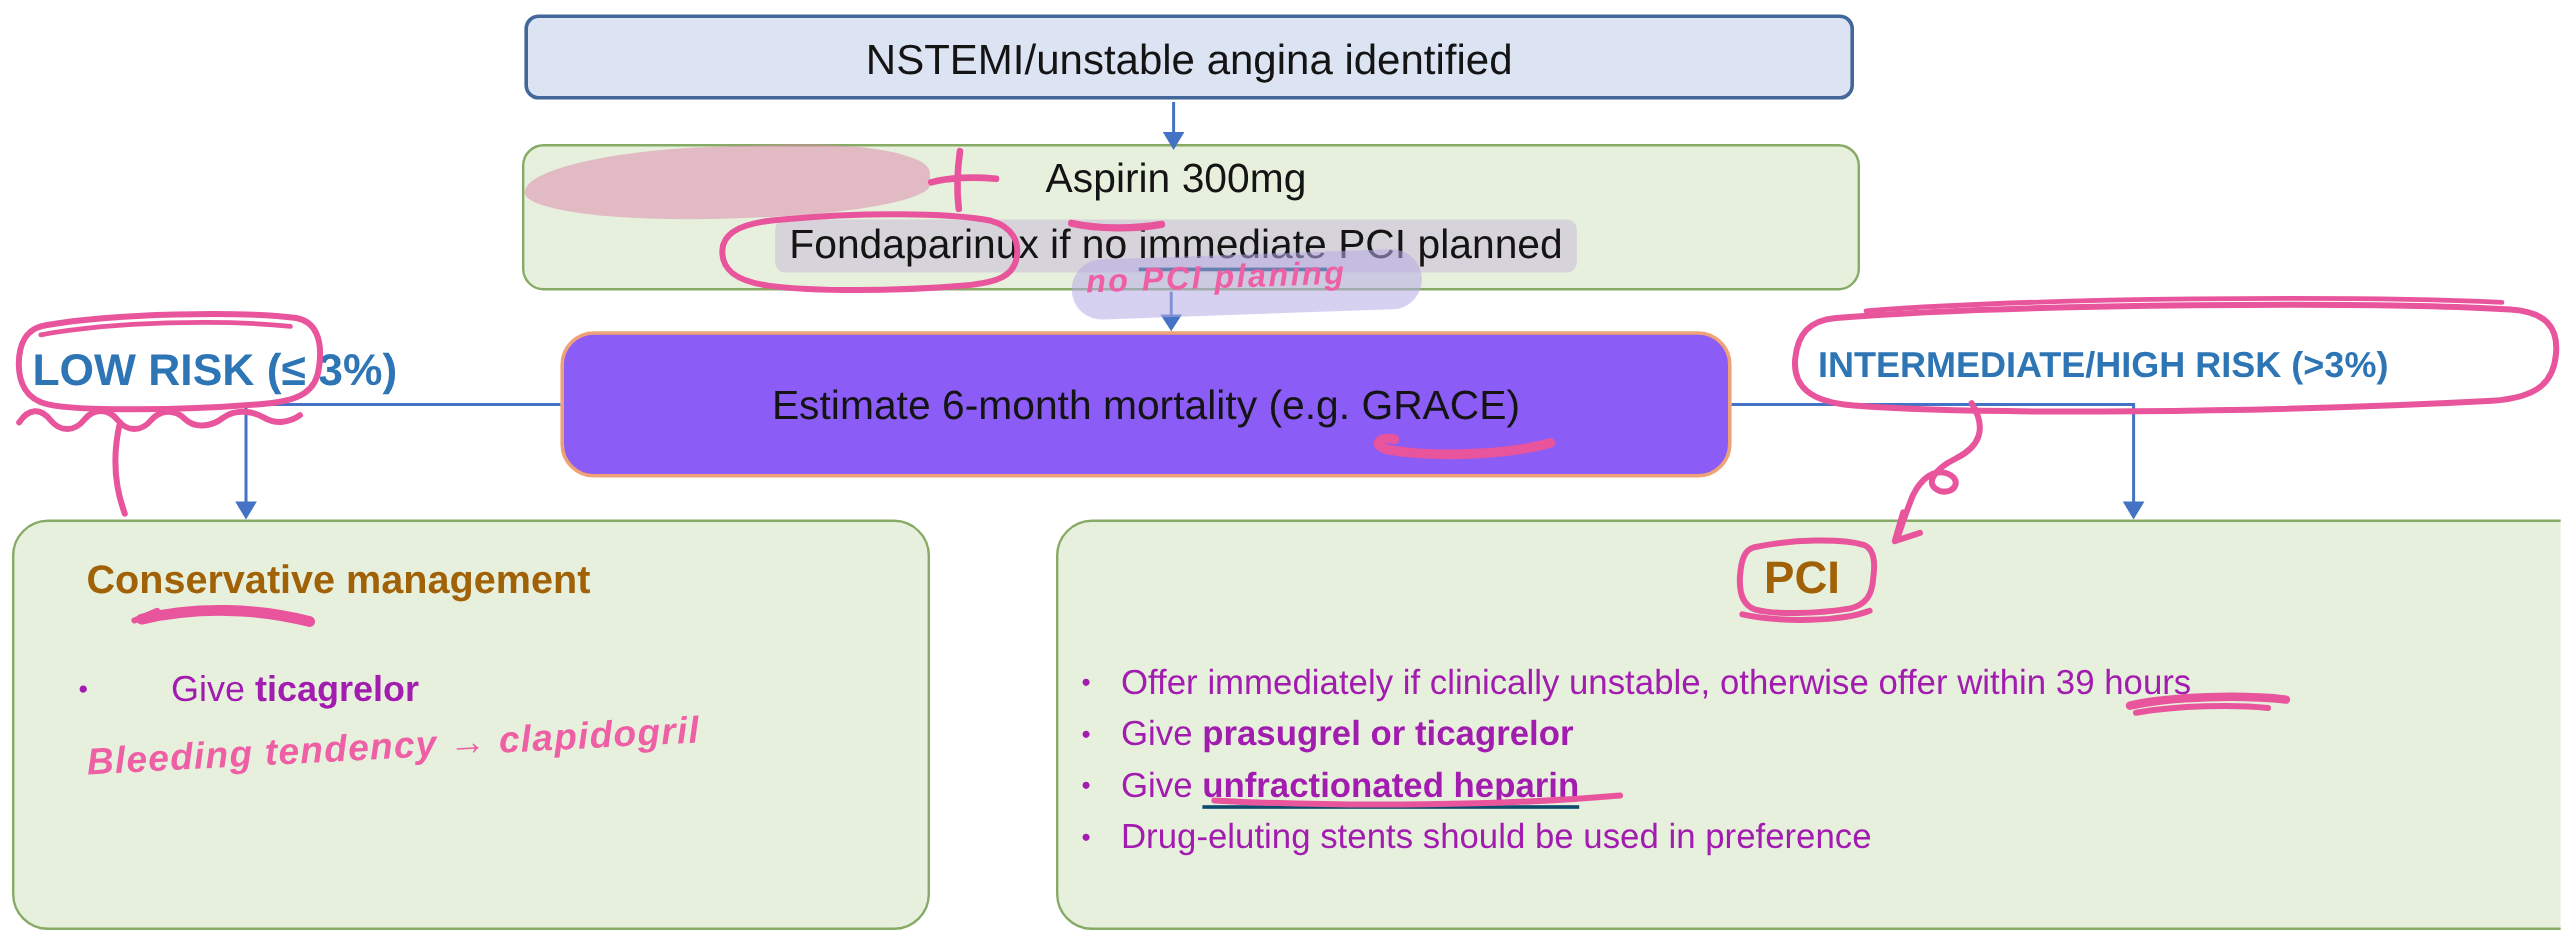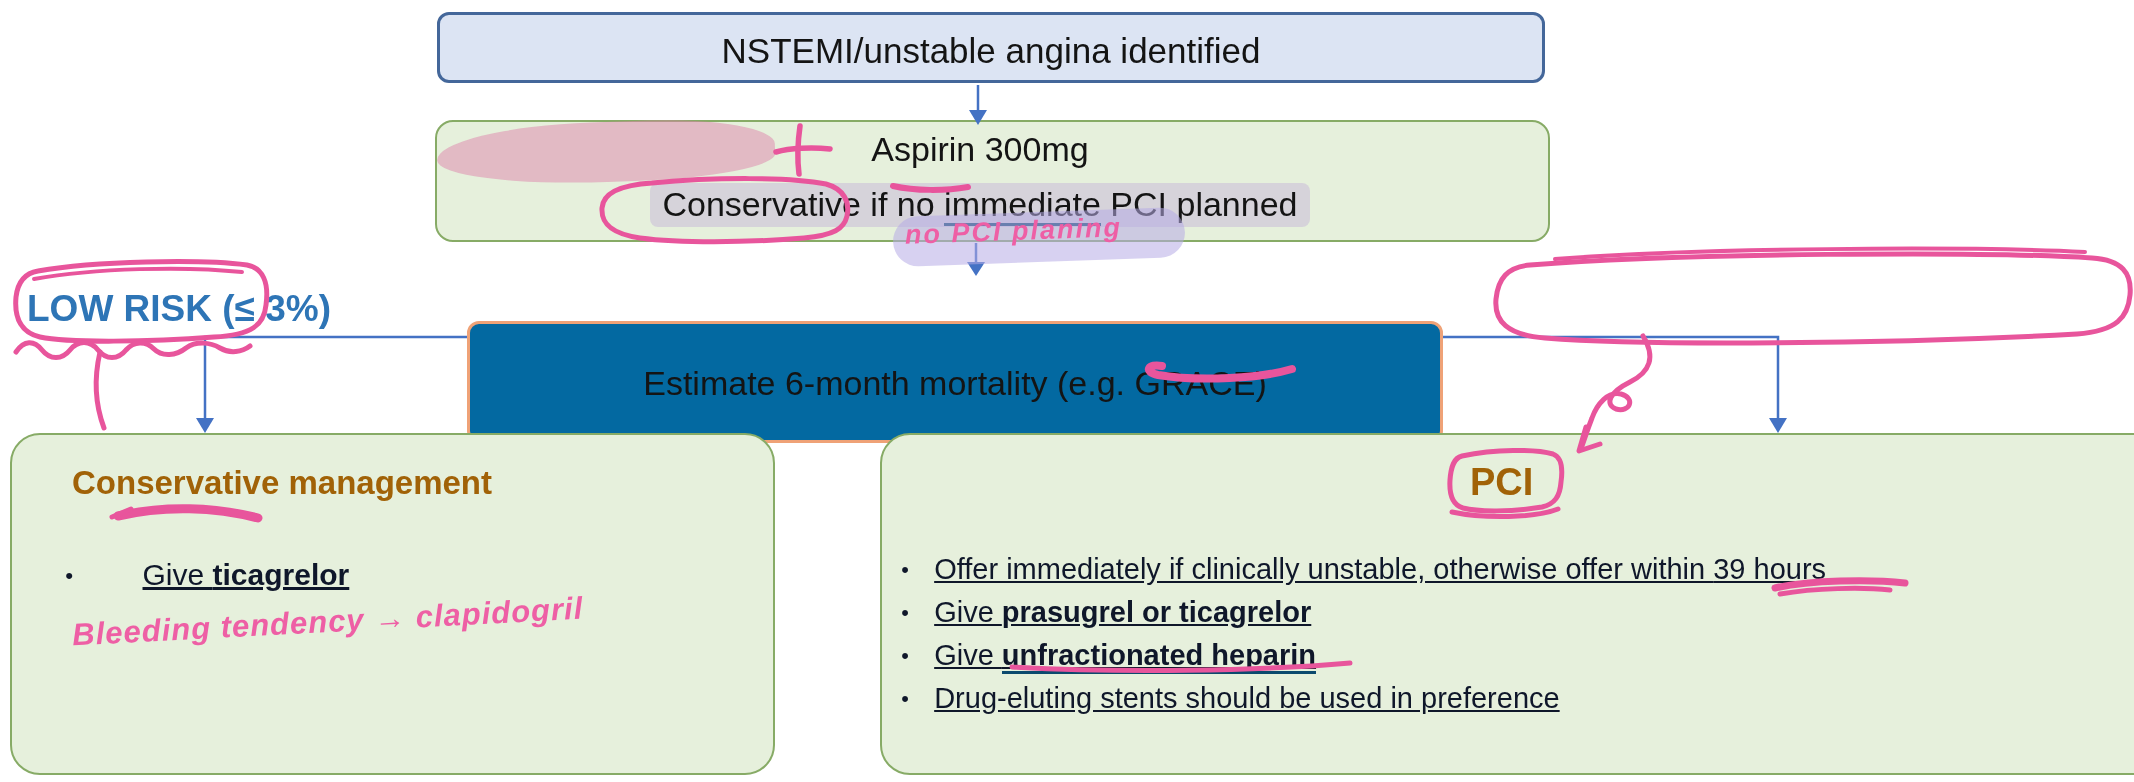--- a/index.html
+++ b/index.html
@@ -1,30 +1,30 @@
 <!DOCTYPE html>
 <html><head>
 <meta charset="utf-8">
 <style>
   html,body{margin:0;padding:0;background:#ffffff;}
   .canvas{position:relative;width:2134px;height:782px;background:#fff;overflow:hidden;
           font-family:"Liberation Sans", sans-serif;color:#1b1b1b;}
   .node{position:absolute;box-sizing:border-box;}
   .node-blue{background:#dce4f3;border:3px solid #44679a;border-radius:12px;padding-left:36px;}
   .node-green{background:#e6f0dc;border:2px solid #87ab66;}
-  .node-orange{background:#0369a1;border:3px solid #efa277;border-radius:12px;margin-top:45px;}
+  .node-orange{background:#8b5cf6;border:3px solid #efa277;border-radius:28px;}
   .center-line{position:absolute;left:0;right:0;text-align:center;white-space:nowrap;}
   .top-title{line-height:71px;font-size:35px;color:#141414;}
   .meds-line{font-size:34px;color:#141414;}
   .hl-grey{background:#d6d3da;border-radius:8px;padding:2px 12px 4px 12px;}
   .u-black{border-bottom:3px solid #0c4a6e;}
   .estimate-line{top:40px;font-size:34px;color:#141414;}
   .risk-label{position:absolute;font-weight:bold;color:#2e75b6;white-space:nowrap;z-index:4;}
   .box-title{position:absolute;font-weight:bold;font-size:33px;color:#a16207;white-space:nowrap;}
-  .bullet{position:absolute;font-size:29px;color:#0f172a;white-space:nowrap;z-index:3;text-decoration:underline;}
+  .bullet{position:absolute;font-size:29px;color:#a21caf;white-space:nowrap;z-index:3;}
   .bullet .dot{display:inline-block;transform:scale(0.75);}
   .hand{position:absolute;font-style:italic;font-weight:600;color:#ee5fa5;white-space:nowrap;z-index:11;}
   .blob{position:absolute;border-radius:50px;}
   .pink-blob{left:389px;top:2px;width:338px;height:60px;background:rgba(222,132,172,0.50);
              border-radius:55% 45% 50% 60% / 65% 55% 45% 55%;transform:rotate(-2deg);}
   .lavender-blob{left:893px;top:212px;width:292px;height:50px;background:rgba(183,172,230,0.55);
              border-radius:26px;transform:rotate(-2deg);z-index:10;}
   svg.overlay{position:absolute;left:0;top:0;z-index:12;pointer-events:none;}
   svg.connectors{position:absolute;left:0;top:0;z-index:1;pointer-events:none;}
   .z2{position:relative;z-index:2;}
@@ -52,32 +52,33 @@
   <div class="node node-blue" style="left:437px;top:12px;width:1108px;height:71px;">
     <div class="center-line top-title">NSTEMI/unstable angina identified</div>
   </div>
 
   <div class="node node-green" style="left:435px;top:120px;width:1115px;height:122px;border-radius:18px;">
     <div class="pink-blob"></div>
     <div class="center-line meds-line" style="top:8px;right:25px;">
       <span class="z2">Aspirin 300mg</span>
     </div>
     <div class="center-line meds-line" style="top:63px;right:25px;">
-      <span class="hl-grey z2"><span>Conservative</span><span> if no </span><span class="u-black">immediate</span><span> PCI planned</span></span>
+      <span class="hl-grey z2"><span>Fondaparinux</span><span> if no </span><span class="u-black">immediate</span><span> PCI planned</span></span>
     </div>
   </div>
 
   <div class="blob lavender-blob"></div>
   <div class="hand" style="left:905px;top:216px;font-size:27px;letter-spacing:2px;font-weight:700;transform:rotate(-2deg);">no PCI planing</div>
 
   <div class="node node-orange" style="left:467px;top:276px;width:976px;height:122px;">
     <div class="center-line estimate-line"><span>Estimate 6-month mortality (e.g. </span><span>GRACE</span><span>)</span></div>
   </div>
 
   <div class="risk-label" style="left:27px;top:288px;font-size:37px;">LOW RISK (≤ 3%)</div>
+  <div class="risk-label" style="left:1515px;top:288px;font-size:30px;">INTERMEDIATE/HIGH RISK (&gt;3%)</div>
 
   <div class="node node-green" style="left:10px;top:433px;width:765px;height:342px;border-radius:30px;">
     <div class="box-title" style="left:0;top:29px;width:540px;text-align:center;">Conservative management</div>
     <div class="bullet" style="left:52px;top:123px;font-size:30px;">
       <span class="dot" style="margin-right:68px;">•</span><span>Give </span><b>ticagrelor</b>
     </div>
   </div>
   <div class="hand" style="left:72px;top:604px;font-size:31px;letter-spacing:1px;transform:rotate(-3deg);">Bleeding tendency → clapidogril</div>
 
   <div class="node node-green" style="left:880px;top:433px;width:1309px;height:342px;border-radius:30px;">

